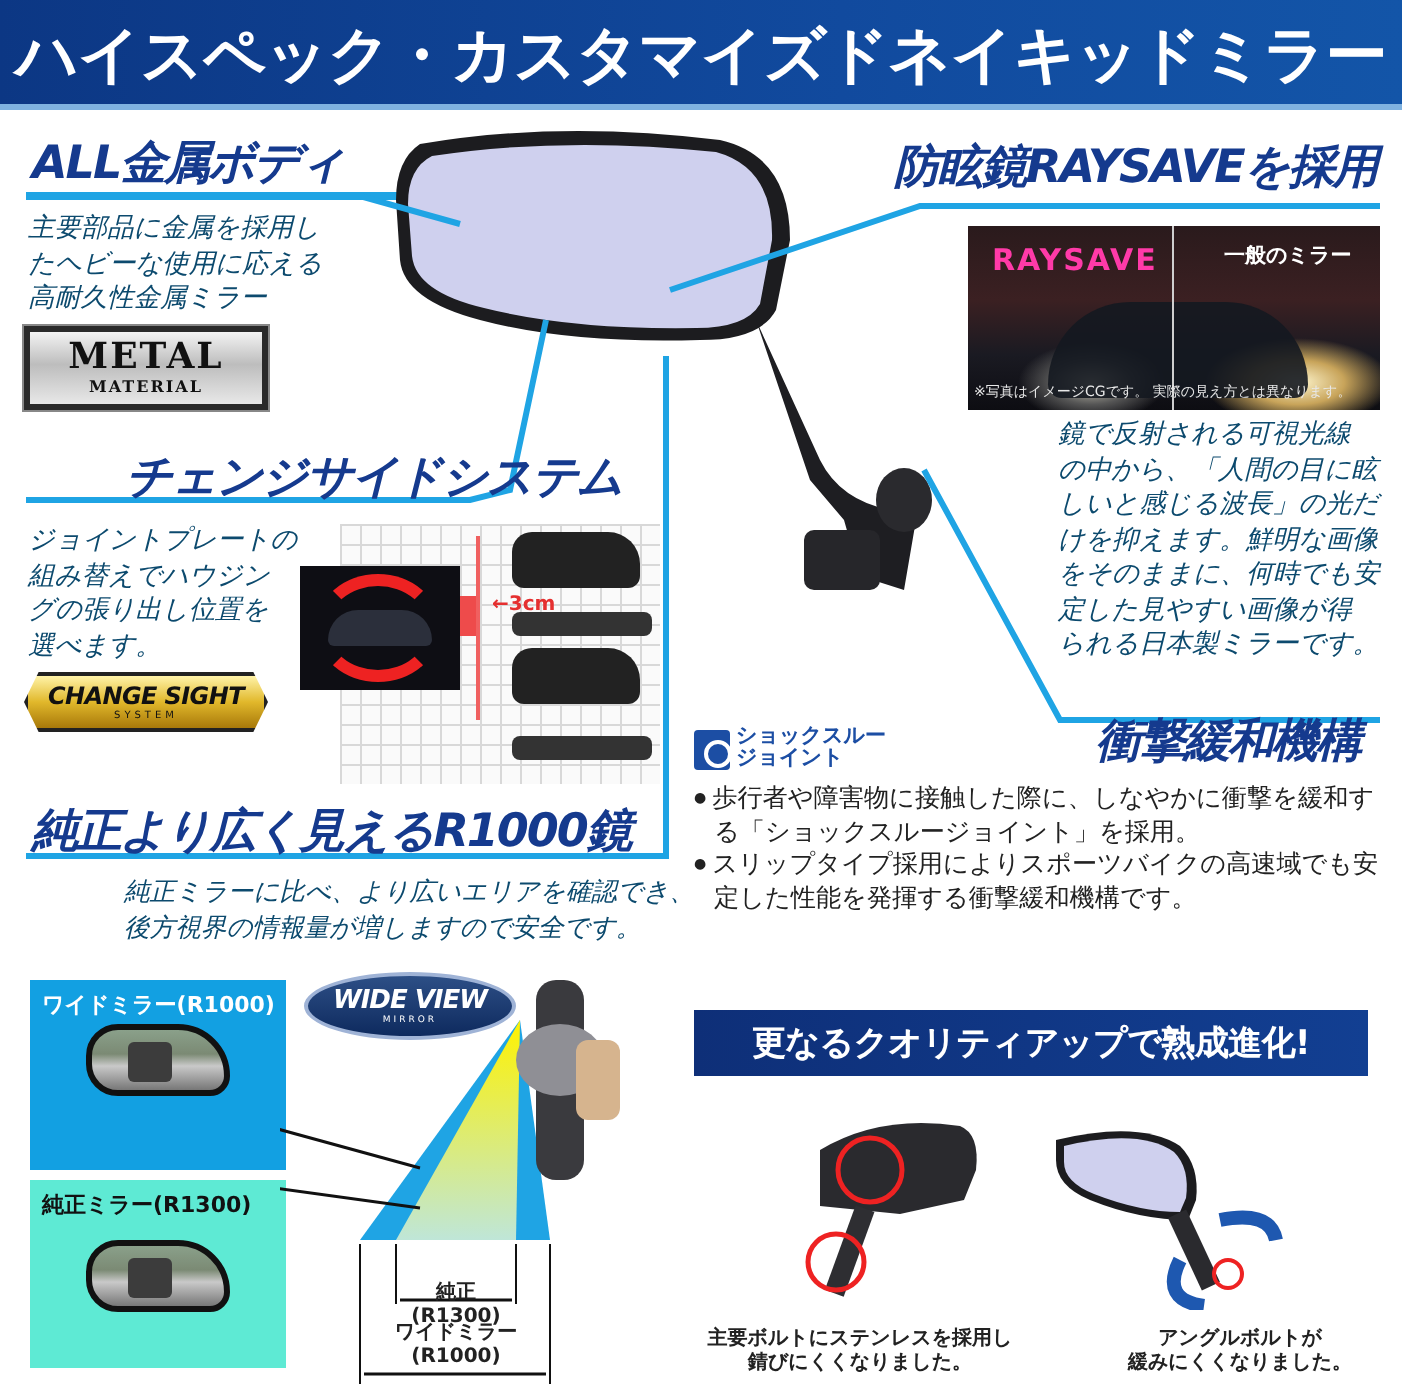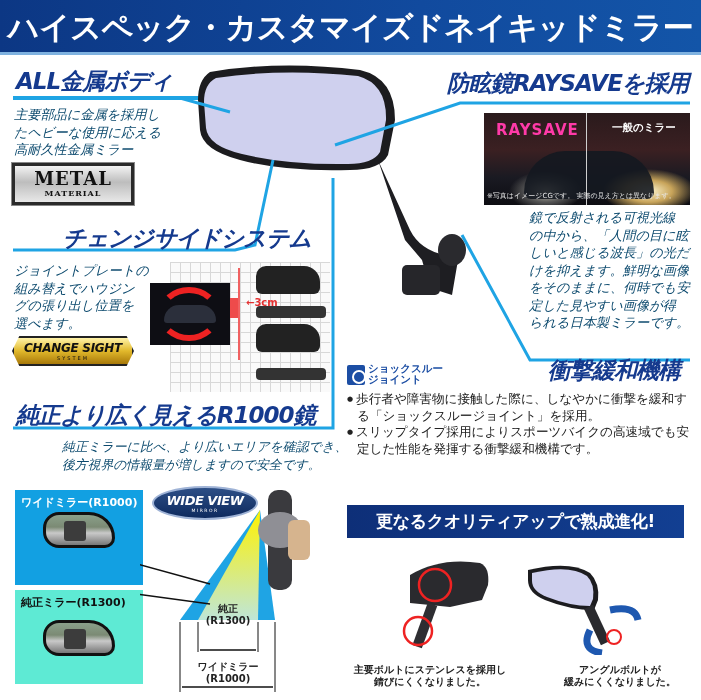--- a/index.html
+++ b/index.html
@@ -245,21 +245,21 @@
   <rect x="128" y="10" width="24" height="100" rx="10" fill="#3a3a3e"></rect>
   <ellipse cx="140" cy="50" rx="22" ry="18" fill="#8f8f95"></ellipse>
   <rect x="148" y="40" width="22" height="40" rx="6" fill="#d6b48e"></rect>
   <line x1="40" y1="142" x2="40" y2="212" stroke="#111" stroke-width="1"></line>
   <line x1="135" y1="142" x2="135" y2="212" stroke="#111" stroke-width="1"></line>
   <line x1="58" y1="142" x2="58" y2="172" stroke="#111" stroke-width="1"></line>
   <line x1="118" y1="142" x2="118" y2="172" stroke="#111" stroke-width="1"></line>
   <line x1="60" y1="170" x2="116" y2="170" stroke="#111" stroke-width="1.5"></line>
   <line x1="42" y1="207" x2="133" y2="207" stroke="#111" stroke-width="1.5"></line>
 </svg>
-<div class="abs dim-label" style="left:198px;top:603px;width:60px;">
+<div class="abs dim-label" style="left:198px;top:641px;width:60px;">
   <div>純正</div>
   <div>(R1300)</div>
 </div>
 <div class="abs dim-label" style="left:188px;top:661px;width:80px;">
   <div>ワイドミラー</div>
   <div>(R1000)</div>
 </div>
 
 <div class="abs quality-banner">更なるクオリティアップで熟成進化!</div>
 

